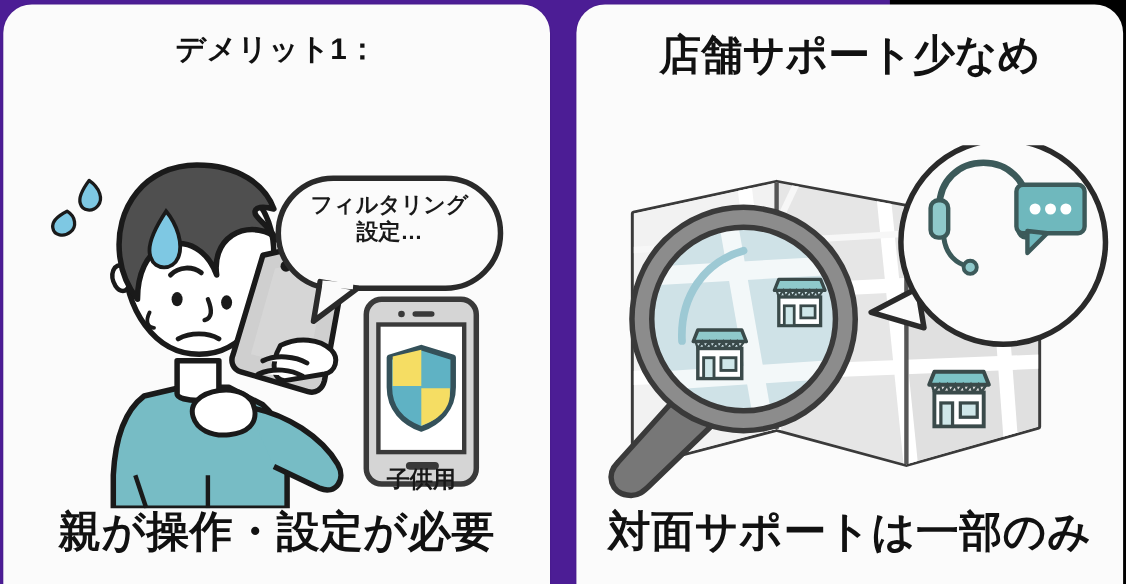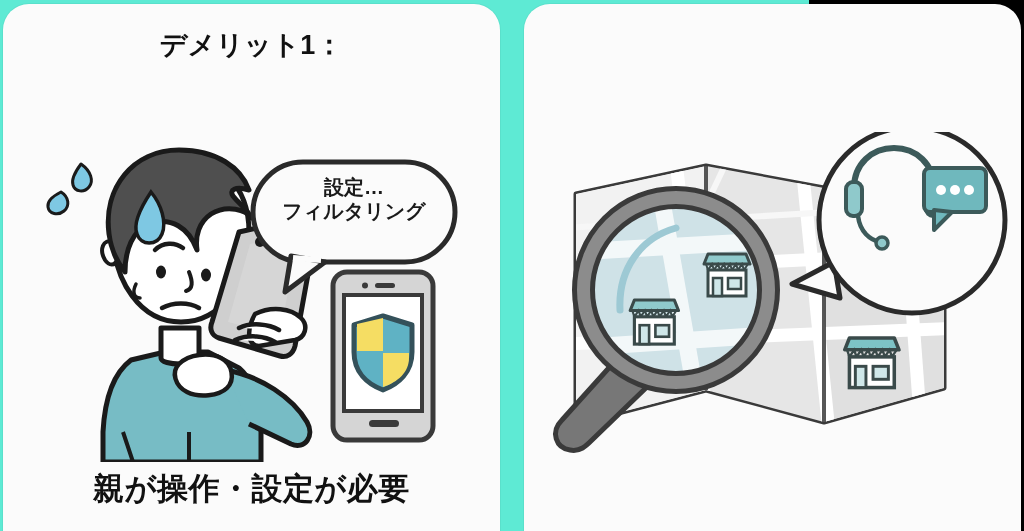--- a/index.html
+++ b/index.html
@@ -10,21 +10,21 @@
   body {
     width: 1024px;
     height: 531px;
     overflow: hidden;
     font-family: "Liberation Sans", "DejaVu Sans", sans-serif;
   }
   .stage {
     position: relative;
     width: 809px;
     height: 531px;
-    background: #5eead4;
+    background: #4c1d95;
   }
   .card {
     position: absolute;
     top: 4px;
     width: 497px;
     height: 534px;
     background: #fbfbfb;
     border-radius: 26px 26px 0 0;
     overflow: hidden;
     box-shadow: 0 0 0 1px rgba(0,0,0,0.04);
@@ -59,21 +59,21 @@
     letter-spacing: 0px;
     line-height: 1.15;
   }
 
   .caption {
     position: absolute;
     left: 0;
     right: 0;
     bottom: 28px;
     text-align: center;
-    font-size: 31px;
+    font-size: 39px;
     font-weight: bold;
     color: #111111;
     letter-spacing: 0.5px;
   }
 
   .art {
     position: absolute;
     left: 0;
     top: 128px;
     width: 497px;
@@ -192,33 +192,35 @@
             <g>
               <path d="M380 184 L409 193 L409 220 C409 240 396 252 380 258 C364 252 351 240 351 220 L351 193 Z" fill="#5fb2c4" stroke="#34515a" stroke-width="5" stroke-linejoin="round"></path>
               <path d="M380 186 L380 219 L354 219 L354 192 Z" fill="#f5dd63"></path>
               <path d="M380 221 L406 221 L406 226 C406 240 395 250 380 255 Z" fill="#f5dd63"></path>
             </g>
           </g>
         </svg>
       </div>
 
       <div class="bubble-text bubble-left-text">
+        <div>フィルタリング</div>
         <div>設定…</div>
-        <div>フィルタリング</div>
-      </div>
-
+      </div>
+
+      <div class="phone-label">子供用</div>
 
       <div class="caption">親が操作・設定が必要</div>
     </div>
   </div>
 
   <div class="card right">
     <div class="card-inner">
 
       <div class="title-block">
+        <div class="title-main">店舗サポート少なめ</div>
       </div>
 
       <div class="art">
         <svg width="497" height="330" viewBox="0 0 497 330">
           <defs>
             <clipPath id="mapclip">
               <path d="M52 62 L182 34 L300 56 L420 28 L420 256 L300 290 L182 258 L52 292 Z"></path>
             </clipPath>
             <clipPath id="lensclip">
               <circle cx="152" cy="158" r="92"></circle>
@@ -308,16 +310,17 @@
               <rect x="400" y="36" width="62" height="44" rx="6" fill="#6fb8bd" stroke="#3c5a5a" stroke-width="4"></rect>
               <path d="M410 78 L410 98 L428 80 Z" fill="#6fb8bd" stroke="#3c5a5a" stroke-width="4" stroke-linejoin="round"></path>
               <circle cx="417" cy="58" r="5" fill="#ffffff"></circle>
               <circle cx="431" cy="58" r="5" fill="#ffffff"></circle>
               <circle cx="445" cy="58" r="5" fill="#ffffff"></circle>
             </g>
           </g>
         </svg>
       </div>
 
+      <div class="caption">対面サポートは一部のみ</div>
     </div>
   </div>
 
 </div>
 
 </body></html>

